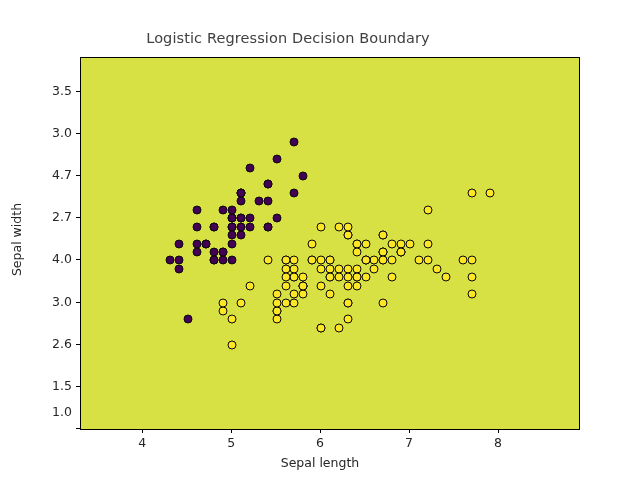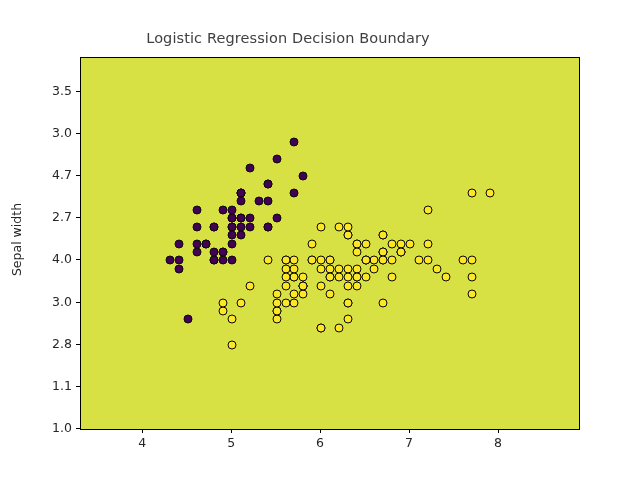--- a/index.html
+++ b/index.html
@@ -188,34 +188,35 @@
       <div class="xlab" style="left: 142.25px; top: 435px;">4</div>
       <div class="xtick" style="left: 231.179px; top: 429px;"></div>
       <div class="xlab" style="left: 231.179px; top: 435px;">5</div>
       <div class="xtick" style="left: 320.107px; top: 429px;"></div>
       <div class="xlab" style="left: 320.107px; top: 435px;">6</div>
       <div class="xtick" style="left: 409.036px; top: 429px;"></div>
       <div class="xlab" style="left: 409.036px; top: 435px;">7</div>
       <div class="xtick" style="left: 497.964px; top: 429px;"></div>
       <div class="xlab" style="left: 497.964px; top: 435px;">8</div>
       <div class="ytick" style="left: 76px; top: 428px;"></div>
-      <div class="ylab" style="left: 32px; top: 428px;">1.0</div>
+      <div class="ylab" style="left: 32px; top: 412px;">1.0</div>
       <div class="ytick" style="left: 76px; top: 385.841px;"></div>
-      <div class="ylab" style="left: 32px; top: 385.841px;">1.1</div>
+      <div class="ylab" style="left: 32px; top: 385.841px;">1.5</div>
       <div class="ytick" style="left: 76px; top: 343.682px;"></div>
-      <div class="ylab" style="left: 32px; top: 343.682px;">2.8</div>
+      <div class="ylab" style="left: 32px; top: 343.682px;">2.6</div>
       <div class="ytick" style="left: 76px; top: 301.523px;"></div>
       <div class="ylab" style="left: 32px; top: 301.523px;">3.0</div>
       <div class="ytick" style="left: 76px; top: 259.364px;"></div>
       <div class="ylab" style="left: 32px; top: 259.364px;">4.0</div>
       <div class="ytick" style="left: 76px; top: 217.205px;"></div>
       <div class="ylab" style="left: 32px; top: 217.205px;">2.7</div>
       <div class="ytick" style="left: 76px; top: 175.045px;"></div>
       <div class="ylab" style="left: 32px; top: 175.045px;">4.7</div>
       <div class="ytick" style="left: 76px; top: 132.886px;"></div>
       <div class="ylab" style="left: 32px; top: 132.886px;">3.0</div>
       <div class="ytick" style="left: 76px; top: 90.7273px;"></div>
       <div class="ylab" style="left: 32px; top: 90.7273px;">3.5</div>
     </div>
 
+  <div id="xaxis-title">Sepal length</div>
   <div id="yaxis-title">Sepal width</div>
 
 </div>
 
 </body></html>

